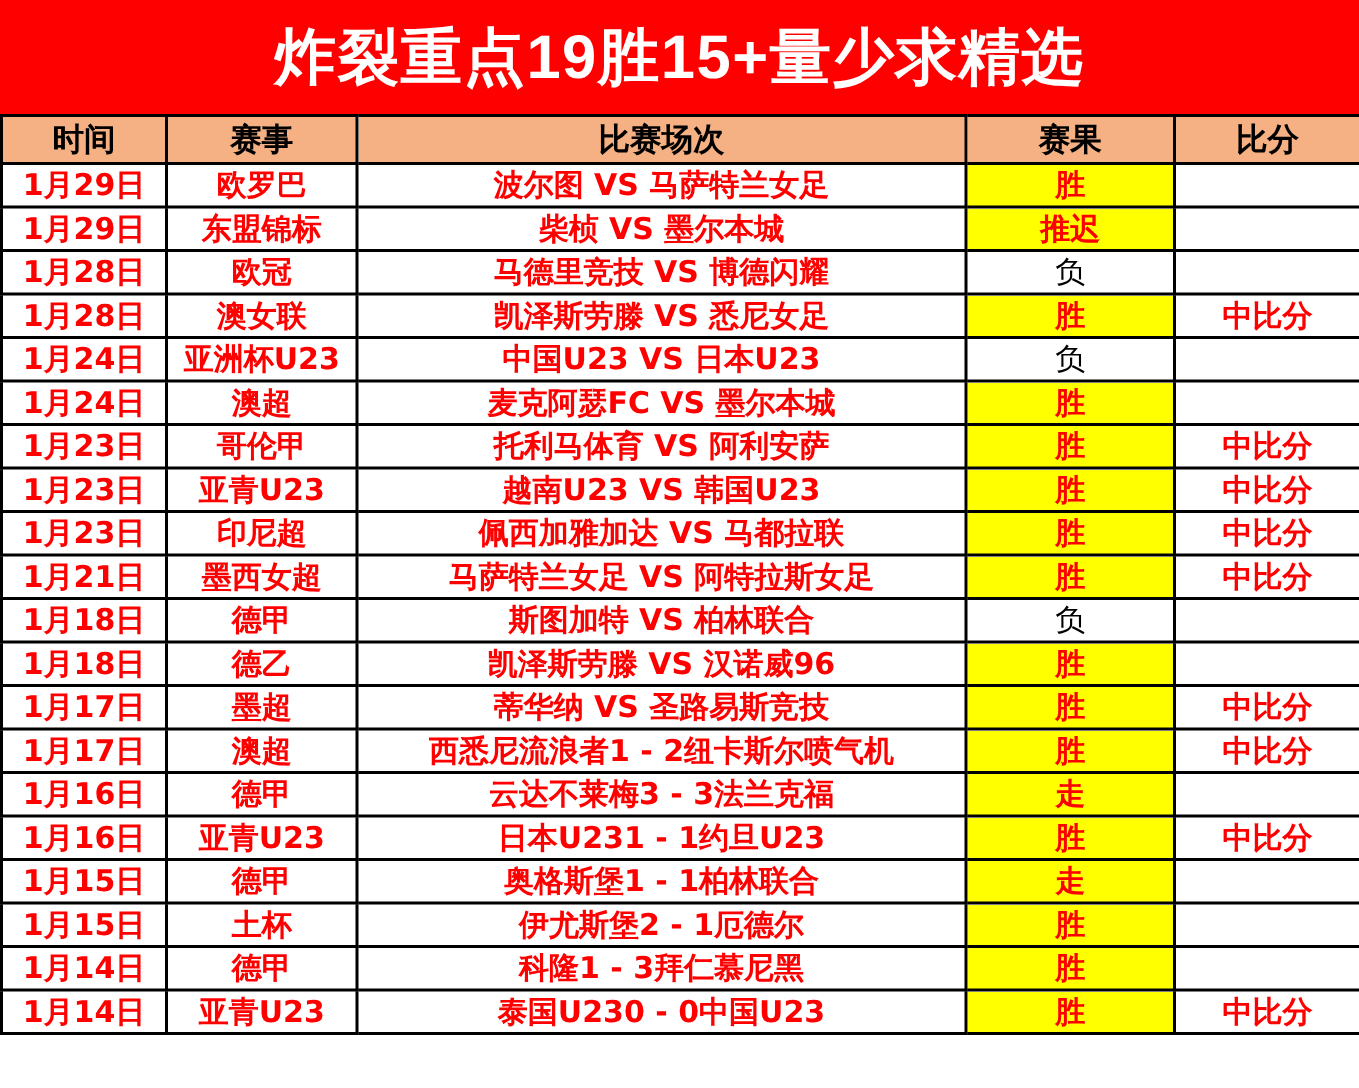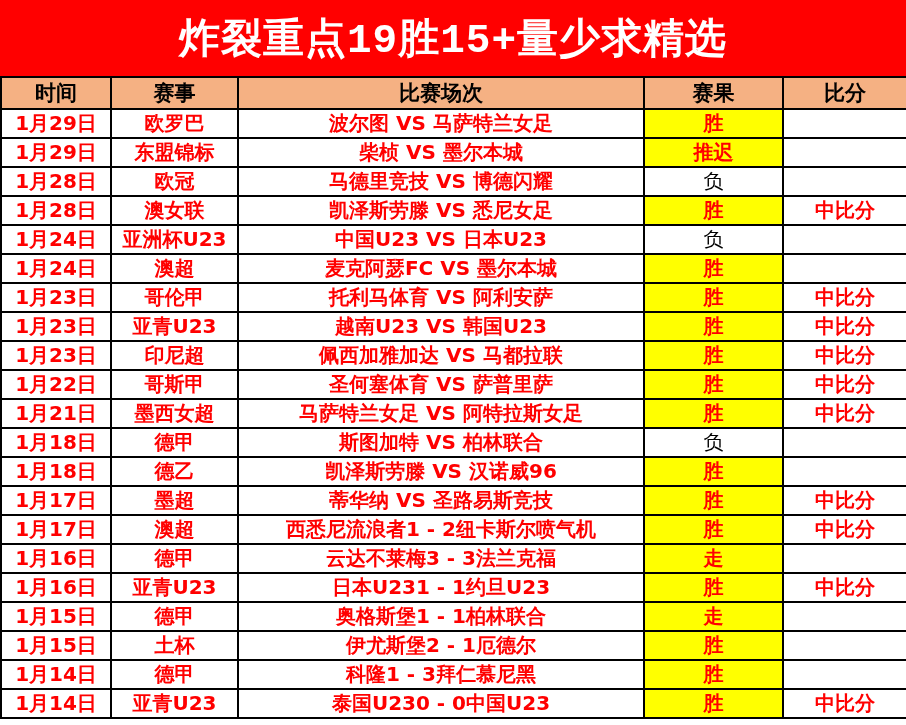--- a/index.html
+++ b/index.html
@@ -21,21 +21,21 @@
     height: 76px;
     background: var(--banner-bg, #ff0000);
     display: flex;
     align-items: center;
     justify-content: center;
   }
   .banner-title {
     color: #ffffff;
     font-size: 41px;
     font-weight: bold;
-    font-family: Liberation Mono, monospace;
+    font-family: Liberation Sans, sans-serif;
     letter-spacing: 1px;
     white-space: nowrap;
   }
   table.results {
     width: 906px;
     border-collapse: collapse;
     table-layout: fixed;
   }
   table.results th, table.results td {
     border: 2px solid #000000;
@@ -159,27 +159,20 @@
     <td class="cell-score">中比分</td>
   </tr>
         <tr>
     <td class="cell-date">1月23日</td>
     <td class="cell-league">印尼超</td>
     <td class="cell-match">佩西加雅加达 VS 马都拉联</td>
     <td class="cell-result res-yellow">胜</td>
     <td class="cell-score">中比分</td>
   </tr>
         <tr>
-    <td class="cell-date">1月22日</td>
-    <td class="cell-league">哥斯甲</td>
-    <td class="cell-match">圣何塞体育 VS 萨普里萨</td>
-    <td class="cell-result res-yellow">胜</td>
-    <td class="cell-score">中比分</td>
-  </tr>
-        <tr>
     <td class="cell-date">1月21日</td>
     <td class="cell-league">墨西女超</td>
     <td class="cell-match">马萨特兰女足 VS 阿特拉斯女足</td>
     <td class="cell-result res-yellow">胜</td>
     <td class="cell-score">中比分</td>
   </tr>
         <tr>
     <td class="cell-date">1月18日</td>
     <td class="cell-league">德甲</td>
     <td class="cell-match">斯图加特 VS 柏林联合</td>

